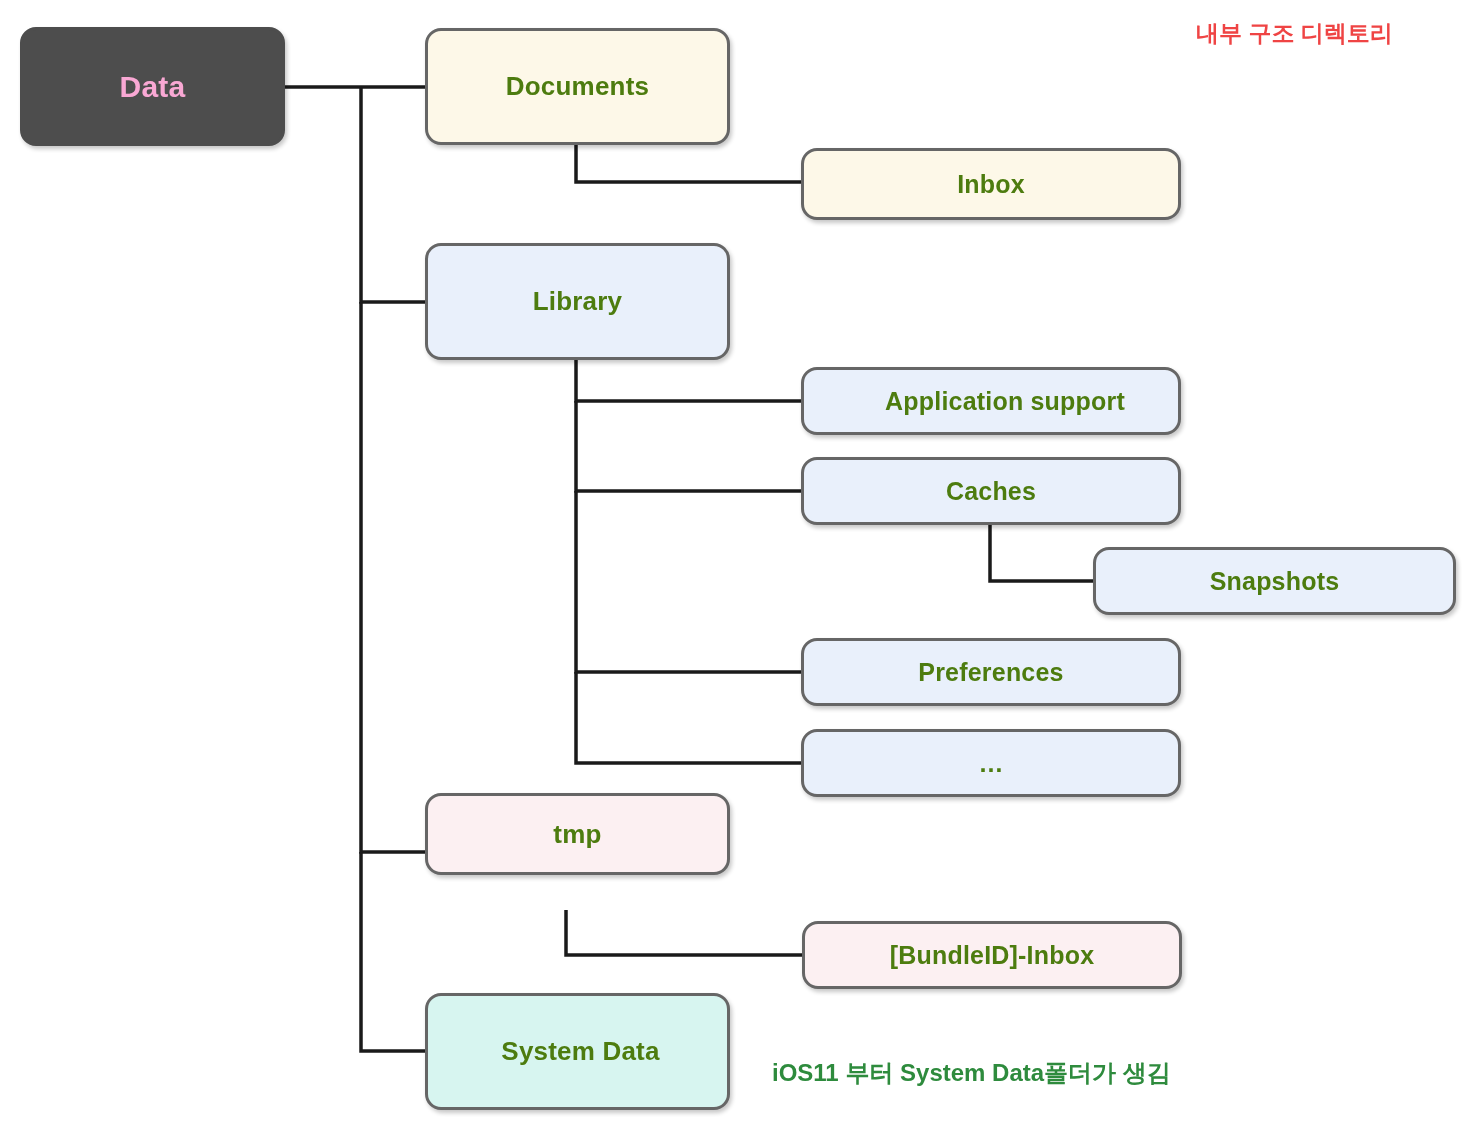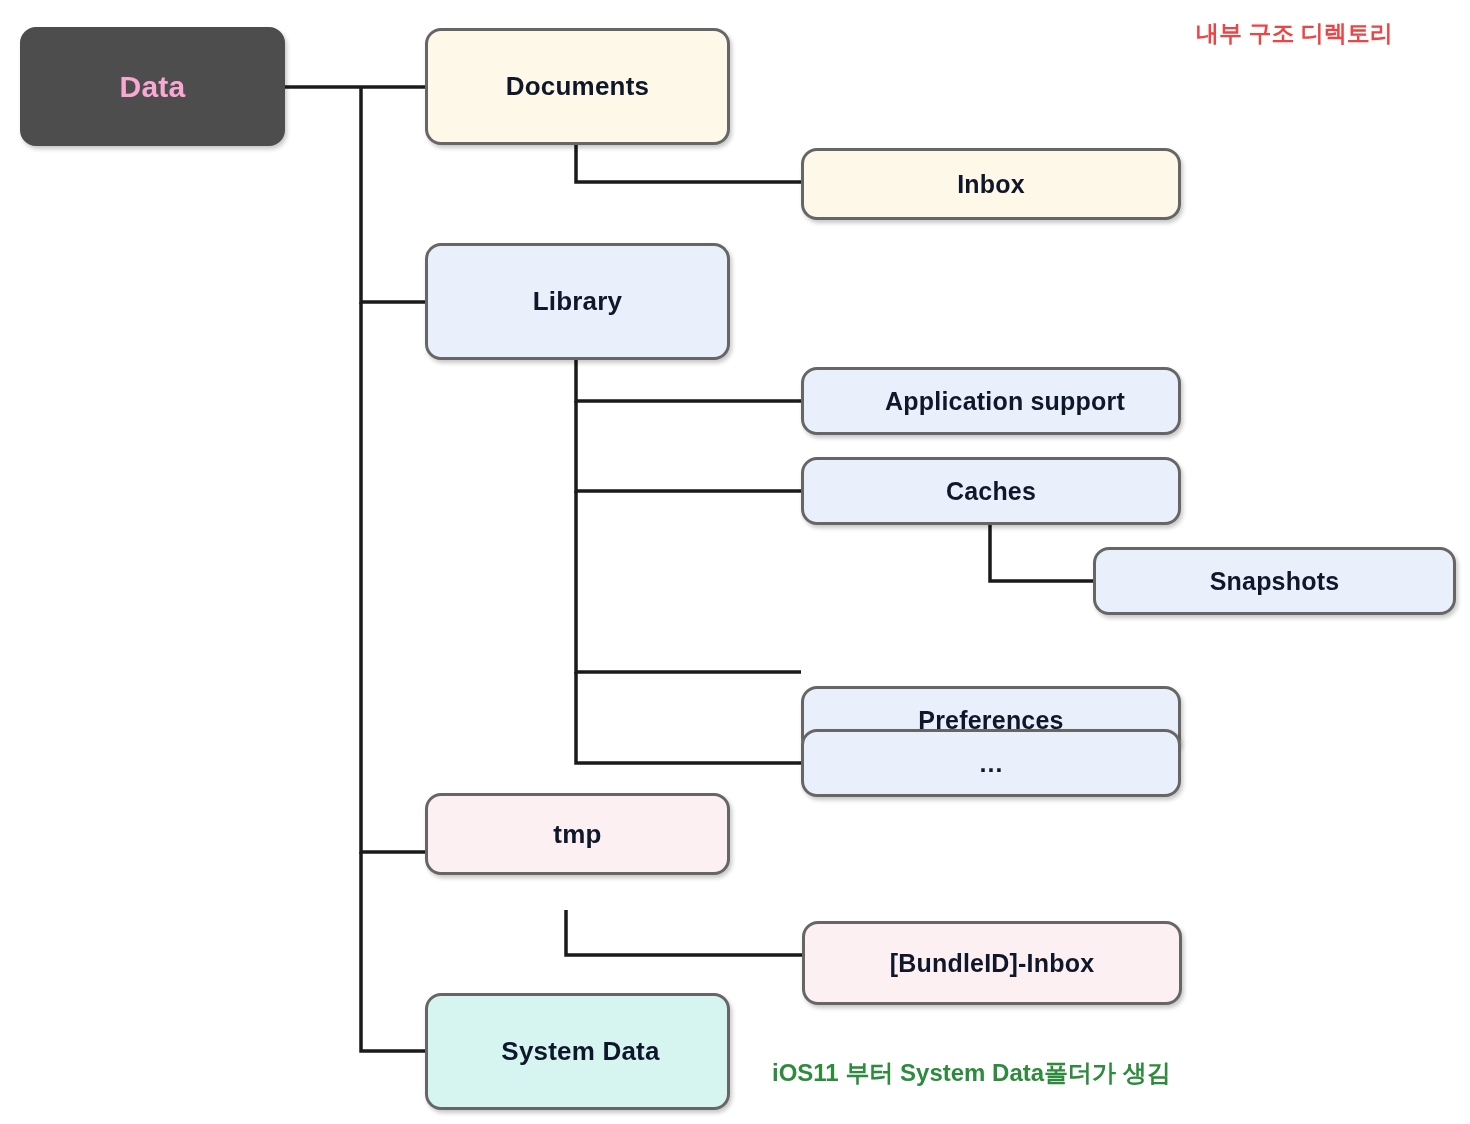--- a/index.html
+++ b/index.html
@@ -27,21 +27,21 @@
   }
   .node {
     position: absolute;
     box-sizing: border-box;
     border: 3px solid #666666;
     border-radius: 16px;
     display: flex;
     align-items: center;
     justify-content: center;
     font-weight: bold;
-    color: #0f172a;
+    color: #4d7c0f;
     letter-spacing: 0.2px;
     text-align: center;
     box-shadow: 2px 3px 4px rgba(0,0,0,0.22);
     background: #ffffff;
     z-index: 2;
   }
   .node-root {
     background: #4d4d4d;
     border-color: #4d4d4d;
     color: #f9a8d4;
@@ -77,23 +77,23 @@
       <polyline points="566,910 566,955 802,955" fill="none" stroke="#1a1a1a" stroke-width="3.5" stroke-linecap="butt" stroke-linejoin="miter"></polyline>
     </svg>
   <div id="node-layer">
       <div class="node node-root" style="left: 20px; top: 27px; width: 265px; height: 119px; font-size: 30px;">Data</div>
       <div class="node node-doc" style="left: 425px; top: 28px; width: 305px; height: 117px; font-size: 26px;">Documents</div>
       <div class="node node-doc" style="left: 801px; top: 148px; width: 380px; height: 72px; font-size: 25px;">Inbox</div>
       <div class="node node-lib" style="left: 425px; top: 243px; width: 305px; height: 117px; font-size: 26px;">Library</div>
       <div class="node node-lib" style="left: 801px; top: 367px; width: 380px; height: 68px; font-size: 25px; padding-left: 28px;">Application support</div>
       <div class="node node-lib" style="left: 801px; top: 457px; width: 380px; height: 68px; font-size: 25px;">Caches</div>
       <div class="node node-lib" style="left: 1093px; top: 547px; width: 363px; height: 68px; font-size: 25px;">Snapshots</div>
-      <div class="node node-lib" style="left: 801px; top: 638px; width: 380px; height: 68px; font-size: 25px; margin-top: 48px;">Preferences</div>
+      <div class="node node-lib" style="left: 801px; top: 638px; width: 380px; height: 68px; font-size: 25px;">Preferences</div>
       <div class="node node-lib" style="left: 801px; top: 729px; width: 380px; height: 68px; font-size: 25px;">…</div>
       <div class="node node-tmp" style="left: 425px; top: 793px; width: 305px; height: 82px; font-size: 26px;">tmp</div>
-      <div class="node node-tmp" style="left: 802px; top: 921px; width: 380px; height: 84px; font-size: 25px;">[BundleID]-Inbox</div>
+      <div class="node node-tmp" style="left: 802px; top: 921px; width: 380px; height: 68px; font-size: 25px;">[BundleID]-Inbox</div>
       <div class="node node-sys" style="left: 425px; top: 993px; width: 305px; height: 117px; font-size: 26px;">System Data</div>
     </div>
   <div id="note-layer">
       <div class="note" style="left: 1196px; top: 18px; font-size: 23px; color: #ef4444;">내부 구조 디렉토리</div>
       <div class="note" style="left: 772px; top: 1057px; font-size: 24px; color: rgb(46, 139, 61);">iOS11 부터 System Data폴더가 생김</div>
     </div>
 </div>
 
 </body></html>

